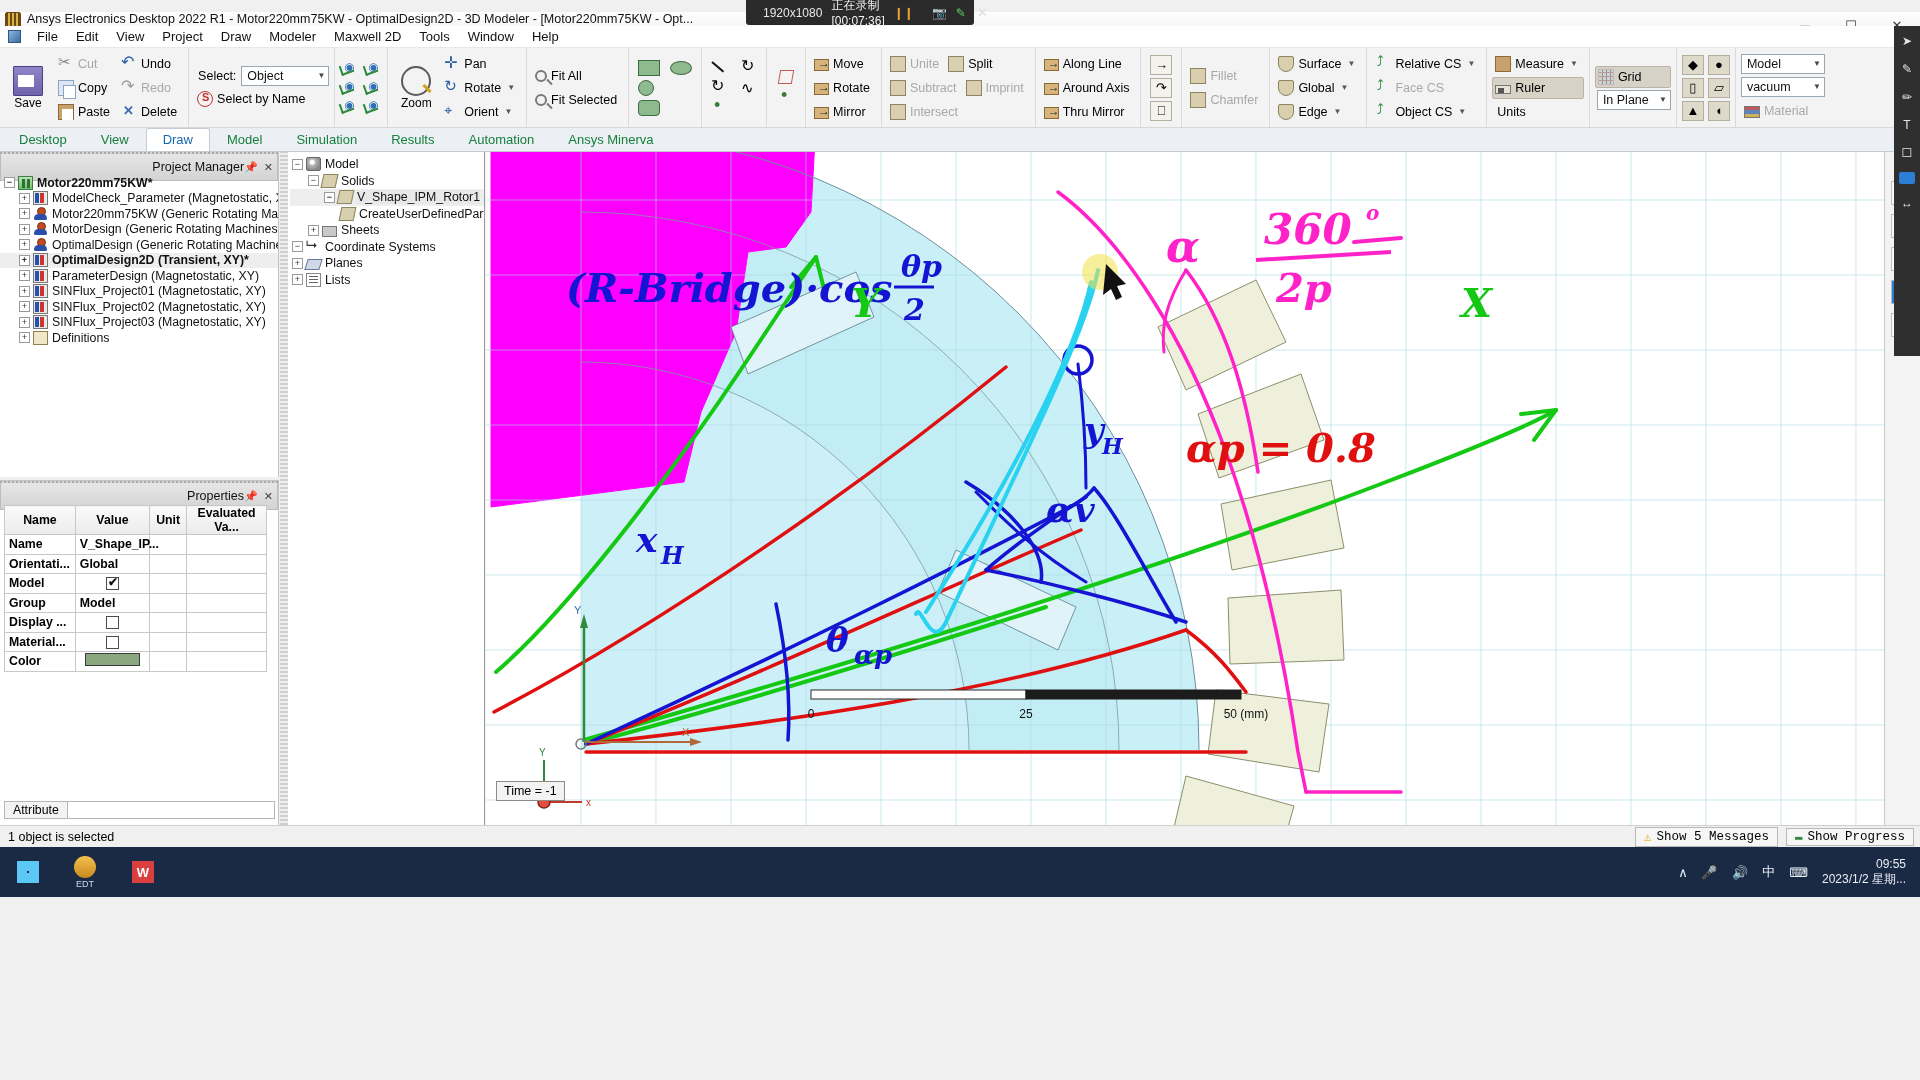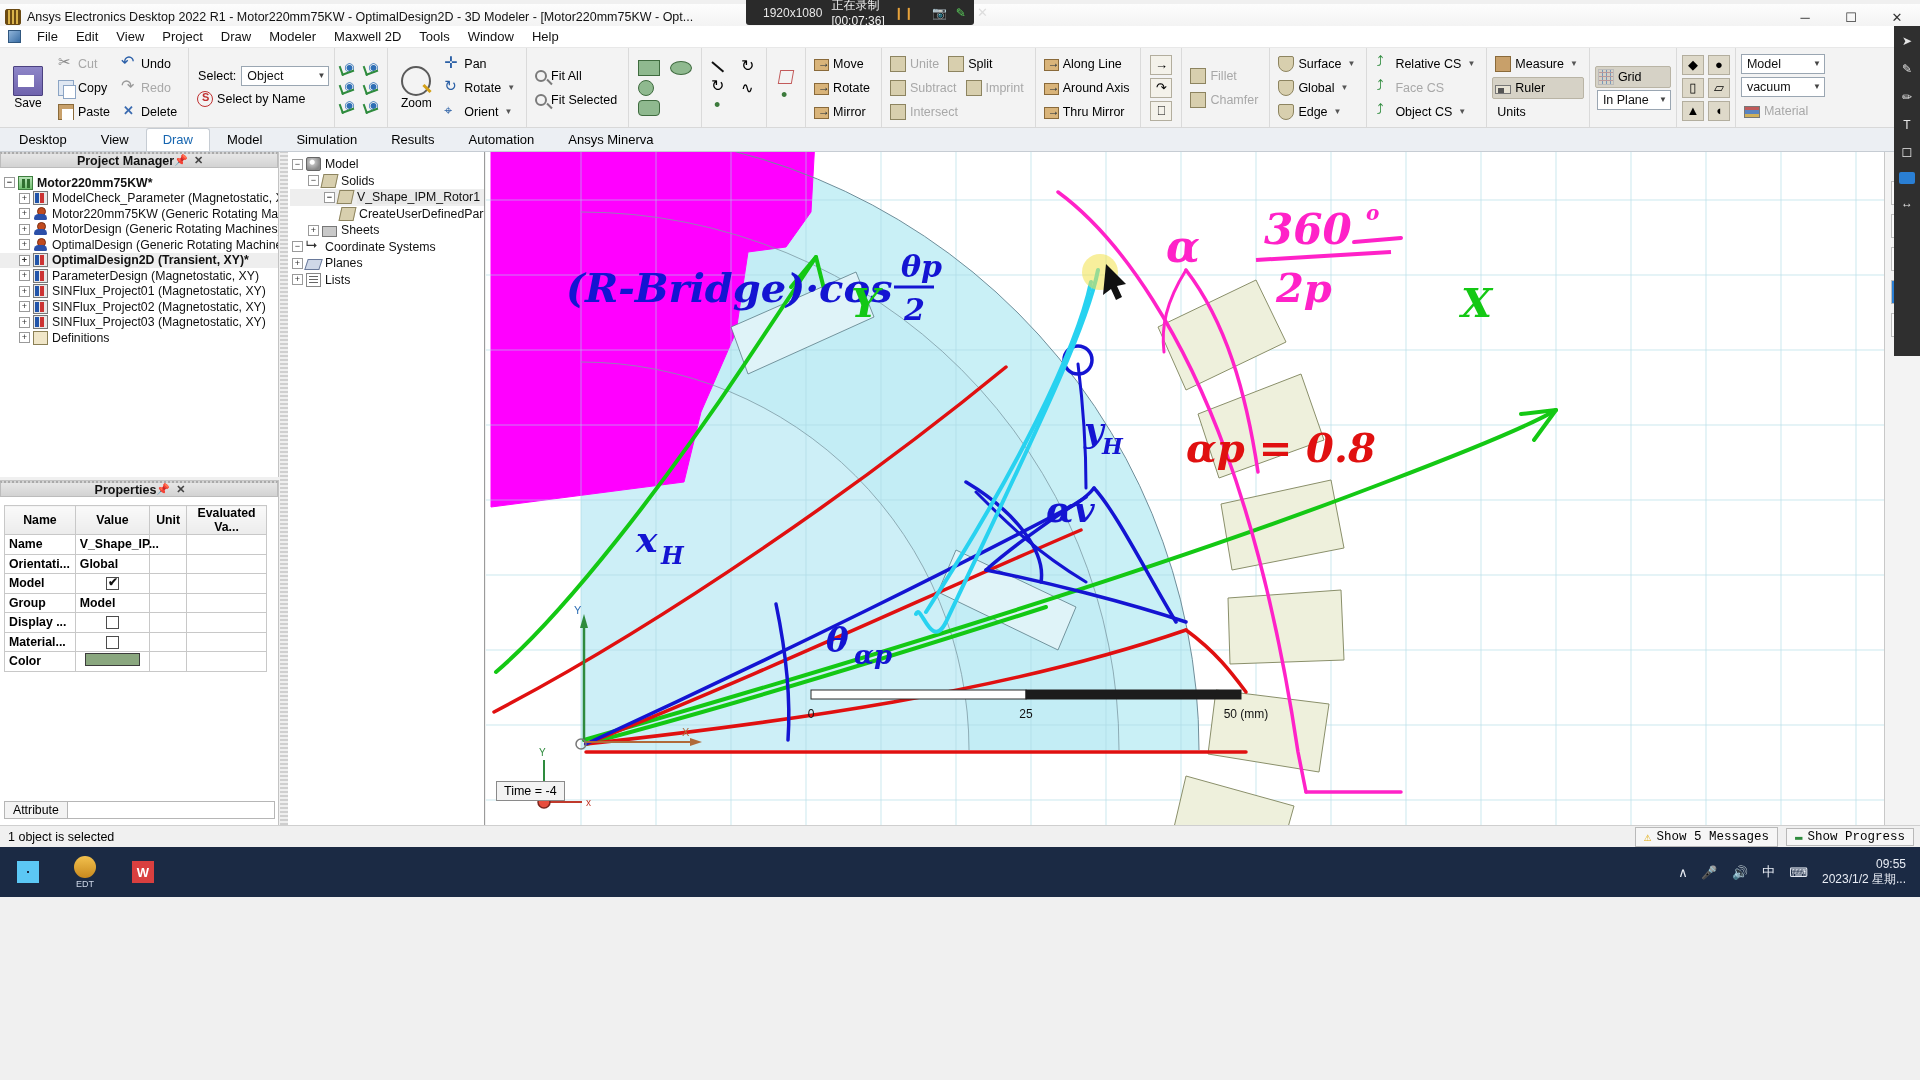--- a/index.html
+++ b/index.html
@@ -7,24 +7,24 @@
   body {
     width:1920px; height:1080px; overflow:hidden;
     font-family:"Liberation Sans", sans-serif; font-size:13px;
     background:#f0f0f0; color:#000;
     -webkit-font-smoothing:antialiased;
   }
   #app { position:relative; width:1920px; height:1080px; }
 
   
   .titlebar {
-    position:absolute; left:0; top:4px; width:1920px; height:26px;
+    position:absolute; left:0; top:12px; width:1920px; height:26px;
     background:linear-gradient(#fdfdfd,#f2f2f2);
     border-bottom:1px solid #dcdcdc;
-    display:flex; align-items:center;
+    display:flex; align-items:flex-start;
   }
   .title-icon {
     width:16px; height:16px; margin:0 6px 0 5px; flex:none;
     background:
       repeating-linear-gradient(90deg,#6b4a12 0 2px,#d9b24a 2px 4px);
     border:1px solid #6b4a12; border-radius:2px;
   }
   .title-text { font-size:12.5px; color:#111; white-space:nowrap; }
   .win-btns { position:absolute; right:0; top:0; height:26px; display:flex; }
   .win-btn { width:46px; height:26px; display:flex; align-items:center; justify-content:center;
@@ -113,28 +113,28 @@
     justify-content:space-between; padding:0 3px 0 5px; font-size:12.5px; color:#111;
   }
   .combo .arw { font-size:8px; color:#444; }
 
   
   .doctabs {
     position:absolute; left:0; top:128px; width:1920px; height:24px;
     background:#eceff3; border-bottom:1px solid #c6ccd3; display:flex; align-items:flex-end;
     padding-left:2px;
   }
-  .dtab { padding:3px 16px 4px; font-size:13px; color:#000000; border:1px solid transparent; border-bottom:none; }
+  .dtab { padding:3px 16px 4px; font-size:13px; color:#15803d; border:1px solid transparent; border-bottom:none; }
   .dtab.active { background:#fff; border-color:#c6ccd3; border-radius:3px 3px 0 0; color:#1766b0; }
 
   
   .panel-title {
-    height:16px; display:flex; align-items:center; justify-content:center;
+    height:29px; display:flex; align-items:center; justify-content:flex-end;
     background:linear-gradient(#e6e6e6,#d3d3d3); border:1px solid #bcbcbc; border-top:2px dotted #aaa;
-    padding:0 4px 0 6px; font-size:12.5px; color:#111;font-weight:bold;
+    padding:0 4px 0 6px; font-size:12.5px; color:#111;
   }
   .panel-title .acts { display:flex; gap:6px; color:#444; font-size:11px; }
   #projmgr { position:absolute; left:0; top:152px; width:279px; height:325px; background:#fff;
              border-right:1px solid #c3c3c3; }
   #proj-tree { position:absolute; left:0; top:20px; right:0; bottom:0; overflow:hidden; padding-top:3px; }
   .trow { display:flex; align-items:center; height:15.5px; font-size:12.3px; white-space:nowrap; color:#111; padding-left:2px; }
   .trow.bold { font-weight:bold; }
   .trow.sel { background:#eeeeee; font-weight:bold; }
   .exp { width:11px; height:11px; border:1px solid #9a9a9a; background:#fff; font-size:9px;
          line-height:9px; text-align:center; color:#333; margin-right:3px; flex:none; }
@@ -951,21 +951,21 @@
           <text x="325" y="566" font-family="Liberation Sans, sans-serif" font-size="12" fill="#111" text-anchor="middle">0</text>
           <text x="540" y="566" font-family="Liberation Sans, sans-serif" font-size="12" fill="#111" text-anchor="middle">25</text>
           <text x="760" y="566" font-family="Liberation Sans, sans-serif" font-size="12" fill="#111" text-anchor="middle">50 (mm)</text>
         </g>
 
         <circle cx="614" cy="120" r="18" fill="#f2e24a" opacity="0.55"></circle>
         <polygon points="620,112 640,132 631,134 636,145 630,148 625,137 617,143" fill="#111"></polygon>
       </g>
     </svg>
 
-    <div class="timebox">Time = -4</div>
+    <div class="timebox">Time = -1</div>
 
     <div class="vp-right">
       <div class="vp-toptext">An</div>
       <div style="height:14px"></div>
       <div class="vpb">➔</div>
       <div class="vpb">T</div>
       <div class="vpb">▭</div>
       <div class="vpb" style="background:#2a7fd4"></div>
       <div class="vpb">↔</div>
     </div>

